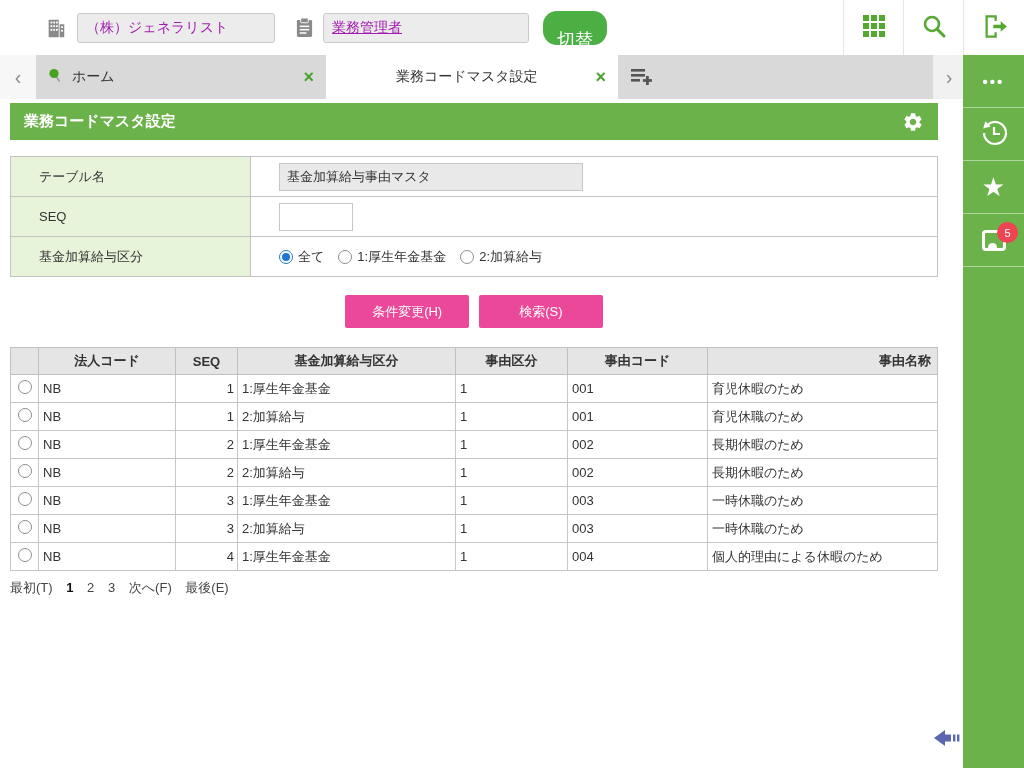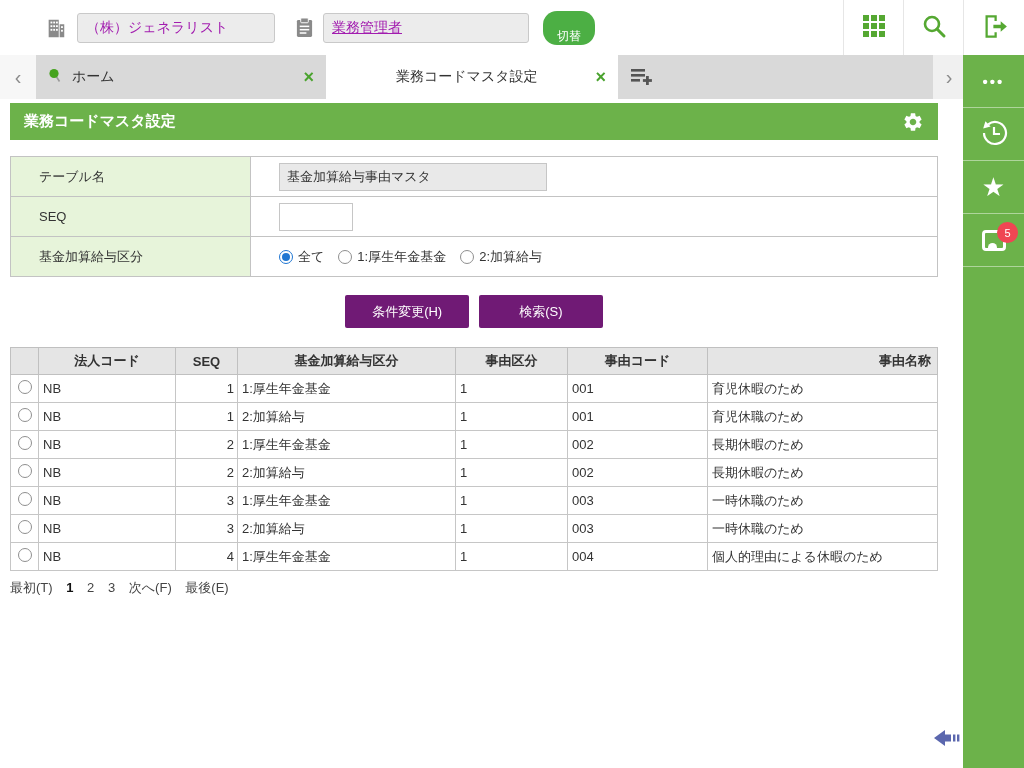--- a/index.html
+++ b/index.html
@@ -16,21 +16,21 @@
   .top-input {
     height:30px; background:#ececec; border:1px solid #c9c9c9; border-radius:3px;
     padding:0 8px; font-size:14px; color:#a21caf; font-family:inherit;
   }
   #company-input { width:198px; margin-left:10px; }
   #role-input { width:206px; margin-left:9px;text-decoration:underline; }
   .top-icon { display:inline-flex; align-items:center; justify-content:center; }
   .clip-icon { margin-left:20px; }
   .switch-btn {
     margin-left:14px; height:27px; padding:17px 14px; border:none; border-radius:14px;
-    background:#4caf44; color:#fff; font-size:12px; font-family:inherit; cursor:pointer;
+    background:#4caf44; color:#fff; font-size:18px; font-family:inherit; cursor:pointer;
   }
   .topbar-right { margin-left:auto; display:flex; height:55px; }
   .tb-cell { width:60px; height:55px; display:flex; align-items:center; justify-content:center; border-left:1px solid #e6e6e6; cursor:pointer; }
   .tb-cell.exit { width:61px; }
 
   
   .tabbar { height:44px; margin-right:61px; background:#f0f0f0; display:flex; align-items:stretch; }
   .tab-chevron { width:36px; display:flex; align-items:center; justify-content:center; color:#8a8a8a; font-size:20px; cursor:pointer; background:#f7f7f7; }
   .tab-chevron.right { width:28px; background:#f0f0f0; margin-left:auto; }
   .tab { display:flex; align-items:center; padding:12px 12px; font-size:14px; cursor:pointer; }
@@ -49,31 +49,31 @@
   .page-titlebar {
     height:37px; background:#6cb24a; color:#fff; display:flex; align-items:center;
     padding:0 14px; font-size:15px; font-weight:bold;
   }
   .page-titlebar .gear { margin-left:auto; cursor:pointer; display:flex; }
 
   
   table.form { width:100%; border-collapse:collapse; margin-top:16px; table-layout:fixed; }
   table.form td { border:1px solid #c3c3c3; height:40px; padding:0 28px; }
   td.flabel { width:240px; background:#e7f4da; }
-  .ro-input { width:268px; height:28px; background:#e9e9e9; border:1px solid #c6c6c6; padding:0 7px; font-size:13px; color:#333; font-family:inherit; }
+  .ro-input { width:304px; height:28px; background:#e9e9e9; border:1px solid #c6c6c6; padding:0 7px; font-size:13px; color:#333; font-family:inherit; }
   .seq-input { width:74px; height:28px; background:#fff; border:1px solid #c6c6c6; padding:0 7px; font-size:13px; font-family:inherit; }
   .radio-group { display:flex; align-items:center; gap:4px; }
   .radio-opt { display:inline-flex; align-items:center; gap:5px; margin-right:10px; cursor:pointer; }
   .radio { display:inline-block; width:14px; height:14px; border:1px solid #8f8f8f; border-radius:50%; background:#fff; position:relative; }
   .radio.checked { border-color:#1f76d2; }
   .radio.checked::after { content:""; position:absolute; inset:2px; border-radius:50%; background:#1f76d2; }
 
   
   .btn {
-    background:#701a75; color:#fff; border:none; border-radius:2px; height:33px;
+    background:#ec4899; color:#fff; border:none; border-radius:2px; height:33px;
     font-size:13px; font-family:inherit; cursor:pointer;
   }
   .search-row { margin-top:18px; text-align:center; }
   .search-row .btn { width:124px; margin:0 3px; }
 
   
   table.data { width:100%; border-collapse:collapse; margin-top:19px; table-layout:fixed; }
   table.data th { background:#e5e5e5; border:1px solid #c0c0c0; height:27px; font-size:13px; font-weight:bold; text-align:center; overflow:hidden; }
   table.data td { border:1px solid #c6c6c6; height:28px; font-size:13px; padding:0 4px; overflow:hidden; white-space:nowrap; }
   table.data th.h-name { text-align:right; padding-right:6px; }

